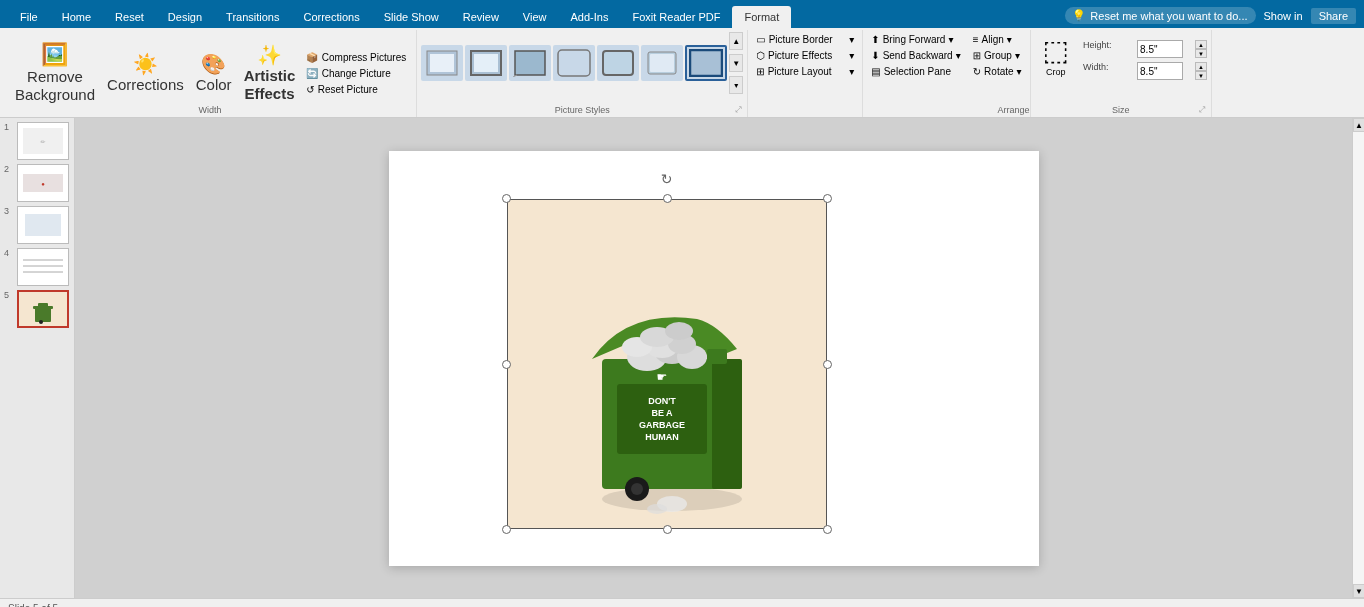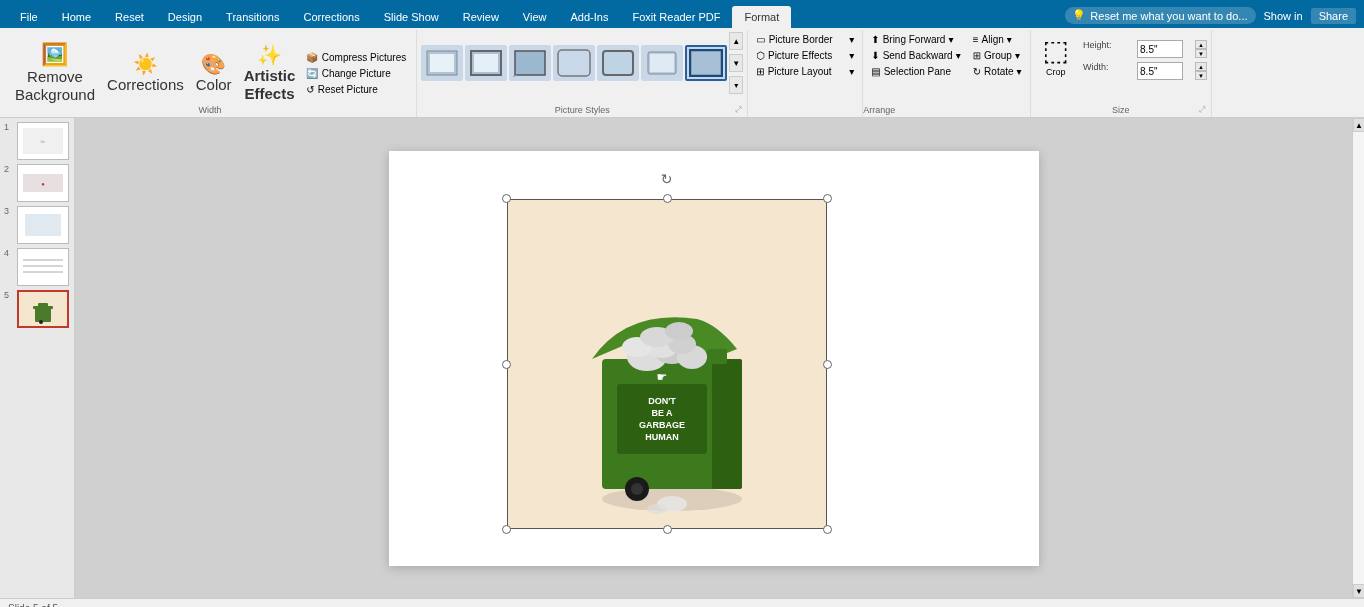--- a/index.html
+++ b/index.html
@@ -544,21 +544,21 @@
           <span>Group</span>
           <span>▾</span>
         </div>
         <div class="rb-btn-small">
           <span>↻</span>
           <span>Rotate</span>
           <span>▾</span>
         </div>
       </div>
     </div>
-    <span class="ribbon-group-label" style="position:absolute;bottom:2px;left:0;right:0;text-align:left;">Arrange</span>
+    <span class="ribbon-group-label" style="position:absolute;bottom:2px;left:0;right:0;text-align:right;">Arrange</span>
   </div>
 
   <div class="size-group-ribbon" style="position:relative;padding-bottom:14px;">
     <div style="display:flex;align-items:flex-start;gap:6px;">
 
       <div class="crop-group">
         <span style="font-size:28px;">⬚</span>
         <span style="font-size:9px;">Crop</span>
       </div>
 

